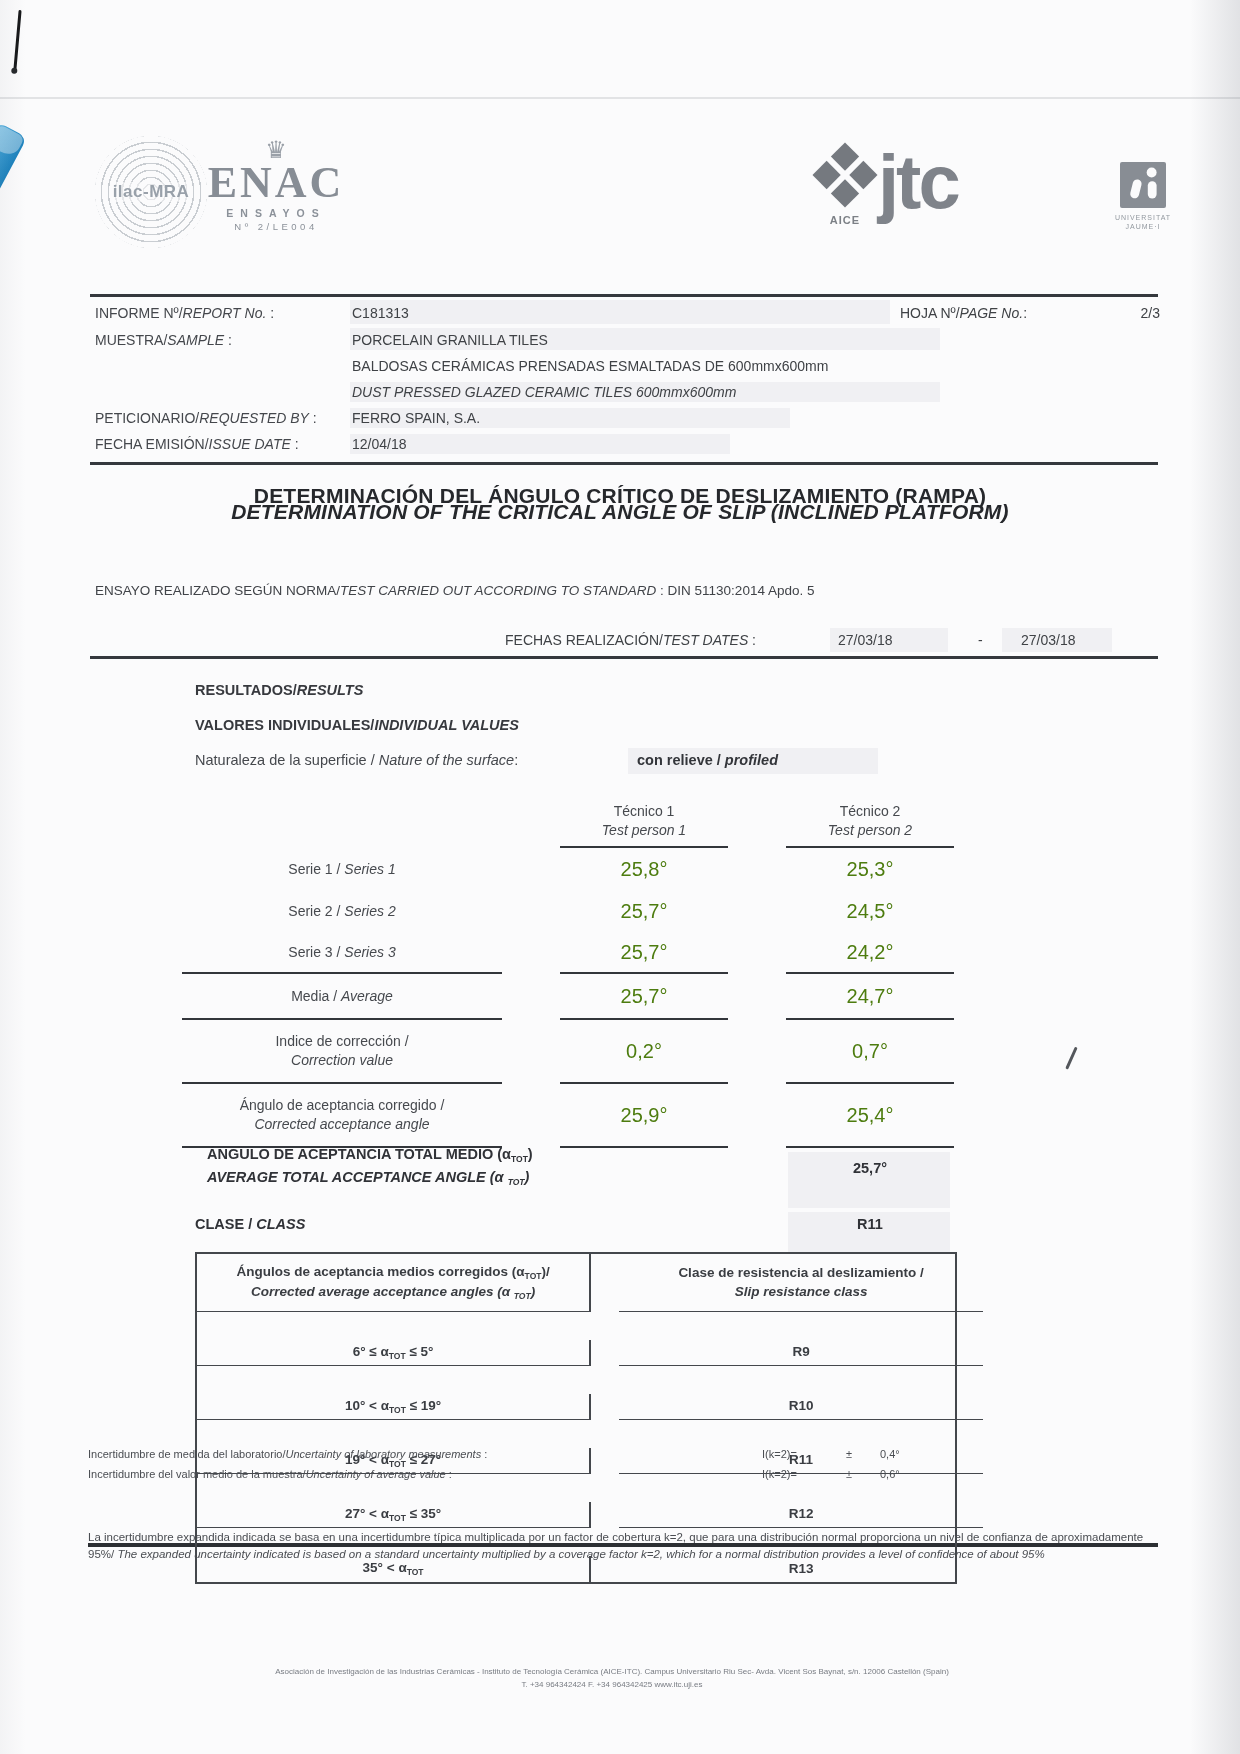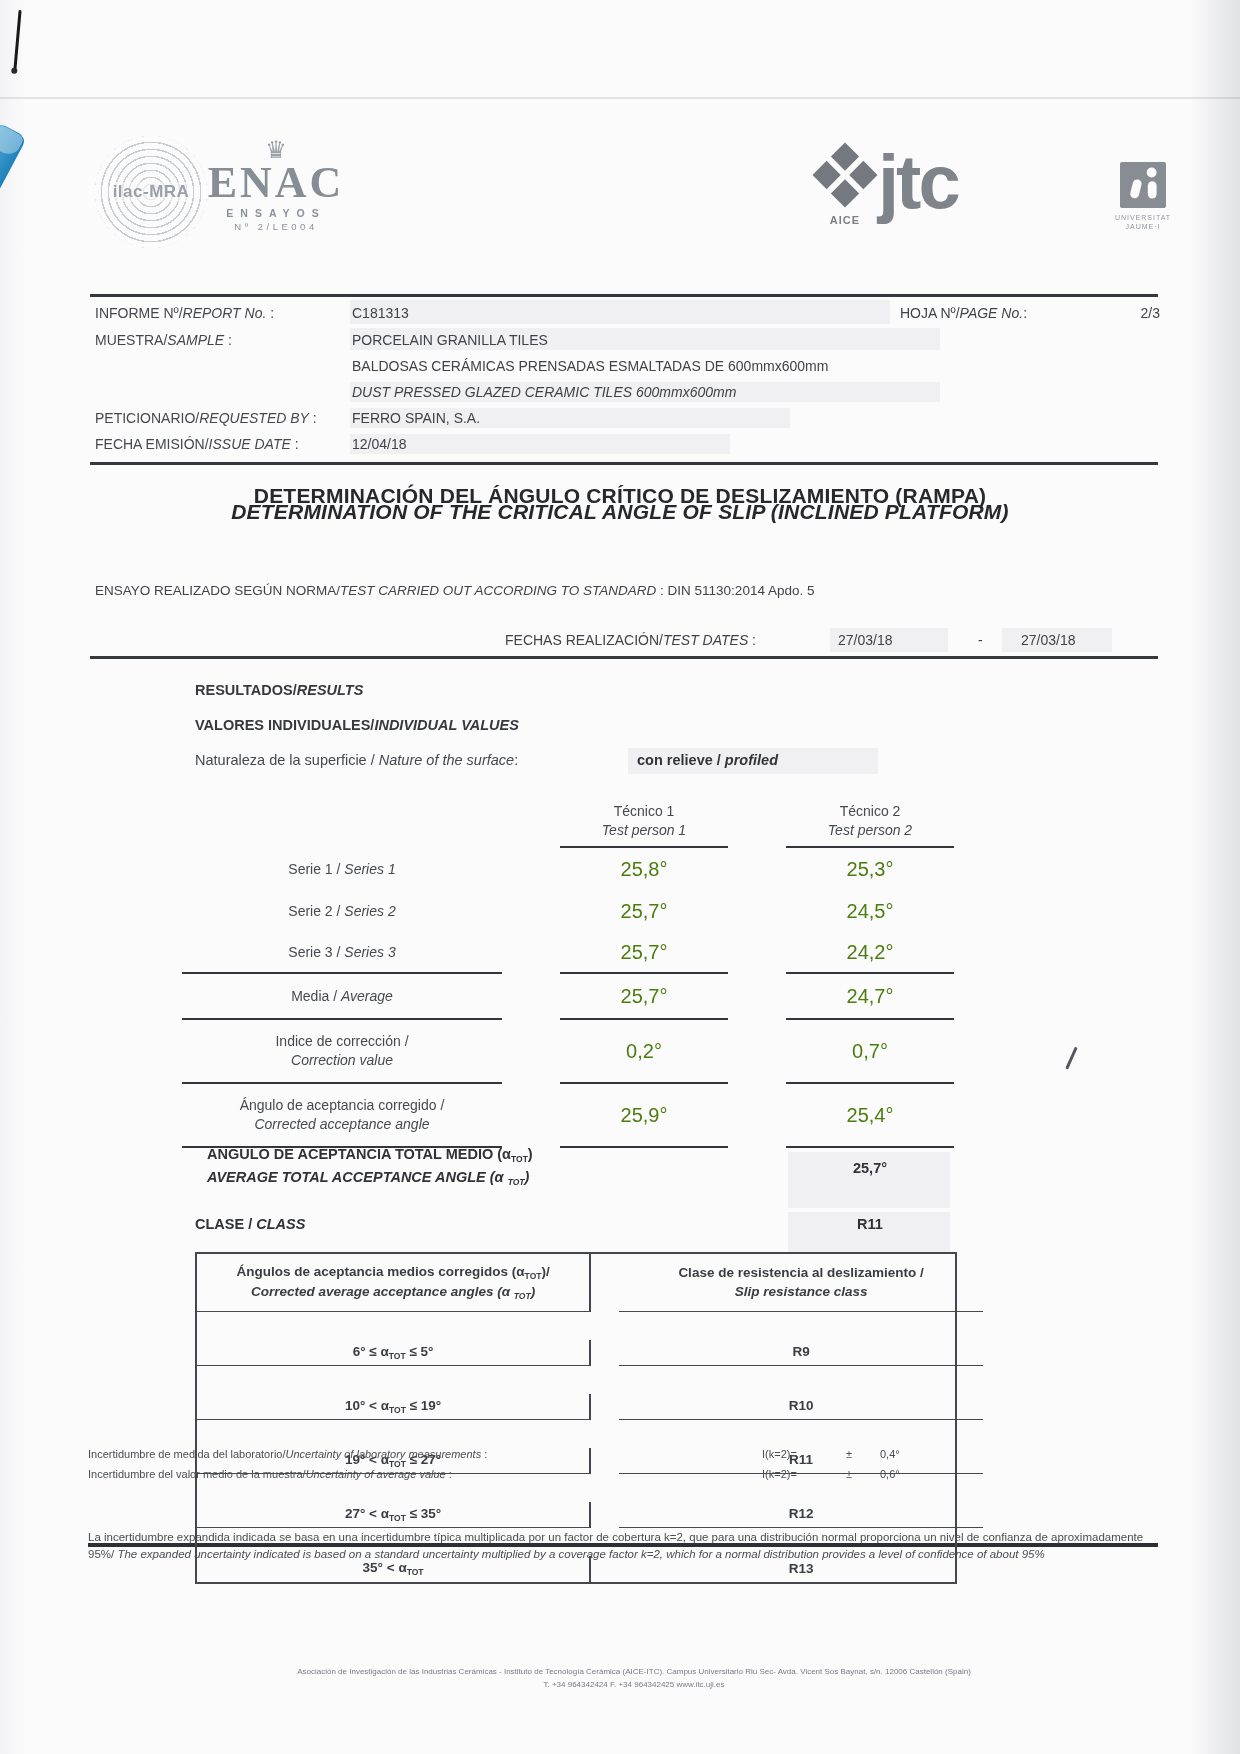--- a/index.html
+++ b/index.html
@@ -93,21 +93,21 @@
   .ctable .c.last { border-bottom:none; }
   sub { font-size:8.5px; vertical-align:-3px; }
 
   
   .unc { position:absolute; left:88px; width:1070px; font-size:11px; color:#4a4d52; z-index:1; }
   .unc .k { position:absolute; left:674px; }
   .unc .pm { position:absolute; left:758px; }
   .unc .uv { position:absolute; left:792px; }
   .para { position:absolute; left:88px; top:1529px; width:1068px; font-size:11.5px; color:#4a4d52; line-height:1.5; z-index:1; }
   .rule-bottom { position:absolute; left:88px; top:1543px; width:1070px; height:4px; background:#2c2f33; }
-  .footer { position:absolute; left:84px; top:1666px; width:1100px; text-align:center; font-size:8px; color:#787c83; line-height:1.6; z-index:1; }
+  .footer { position:absolute; left:62px; top:1666px; width:1100px; text-align:center; font-size:8px; color:#787c83; line-height:1.6; z-index:1; }
 </style>
 </head>
 <body>
 
 <div class="page">
 
   <div class="fold-line"></div>
   <div class="pen-mark"></div>
   <div class="ribbon"></div>
   <div class="check-mark"></div>

